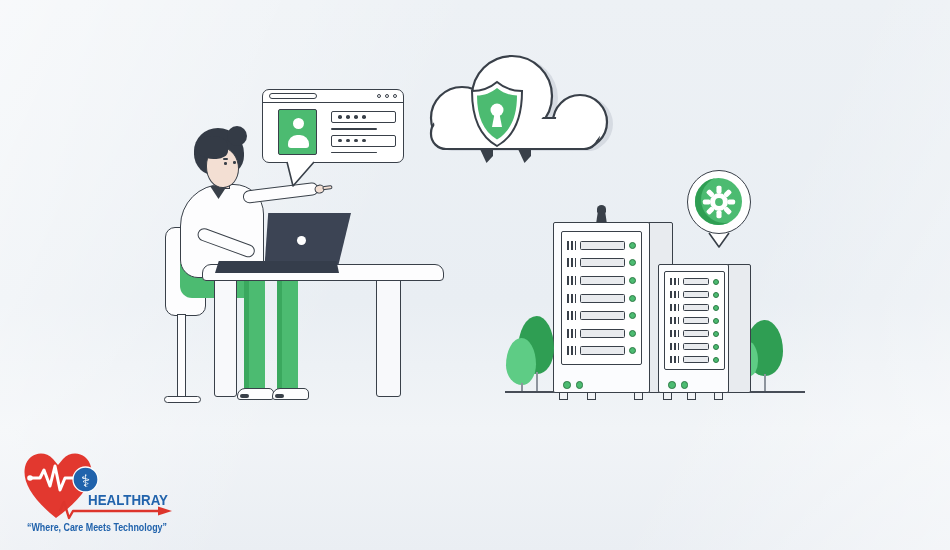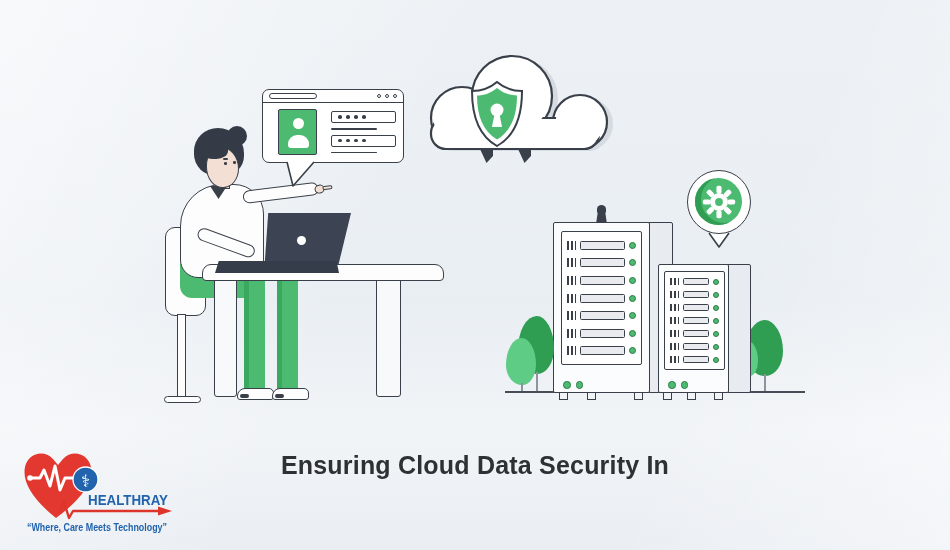--- a/index.html
+++ b/index.html
@@ -446,16 +446,15 @@
     <text x="63.5" y="46.5" text-anchor="middle" font-family="DejaVu Sans" font-size="17" fill="#fff">⚕</text>
     <text x="66" y="65" font-family="Liberation Sans, sans-serif" font-weight="bold" font-size="15" fill="#2163ac" textLength="80" lengthAdjust="spacingAndGlyphs">HEALTHRAY</text>
     <g>
       <path d="M38 71 l4 -9 l5 16 l4 -7 H138" stroke="#dd352c" stroke-width="2.4" fill="none" stroke-linejoin="round"></path>
       <path d="M136 66.5 L150 71 L136 75.5 Z" fill="#dd352c"></path>
     </g>
     <text x="75" y="91" text-anchor="middle" font-family="Liberation Sans, sans-serif" font-weight="bold" font-size="10.5" fill="#2163ac" textLength="140" lengthAdjust="spacingAndGlyphs">“Where, Care Meets Technology”</text>
   </svg>
 
   <div class="abs title">
-    <div>Ensuring Cloud Data Security In</div>
   </div>
 
 </div>
 
 </body></html>

